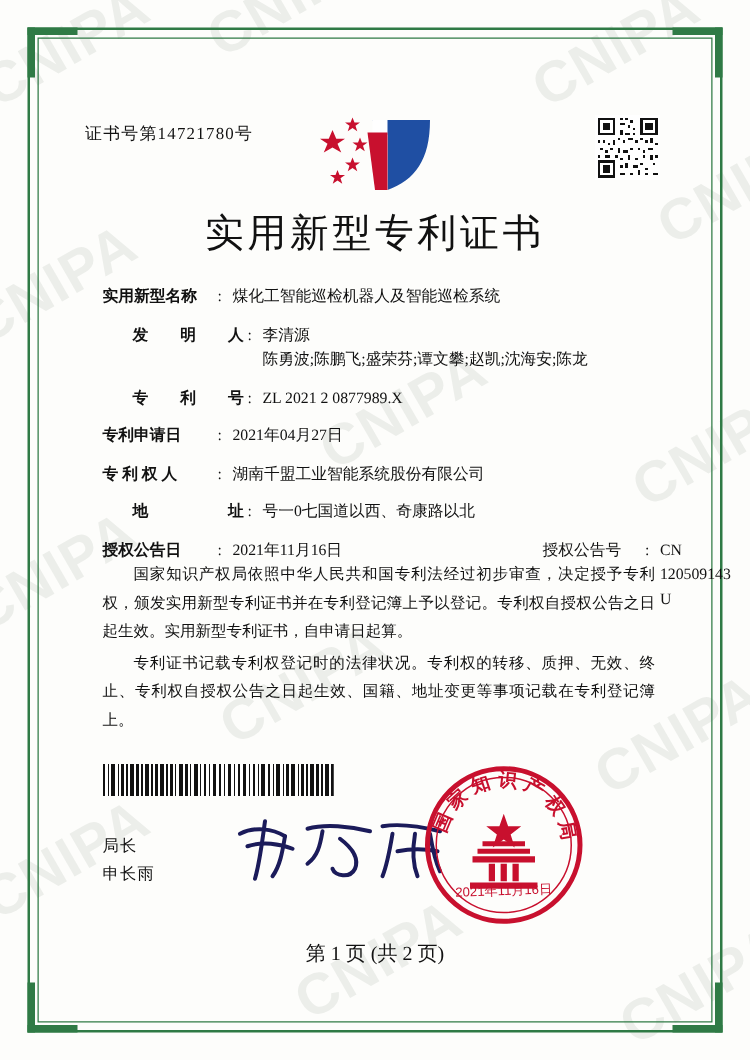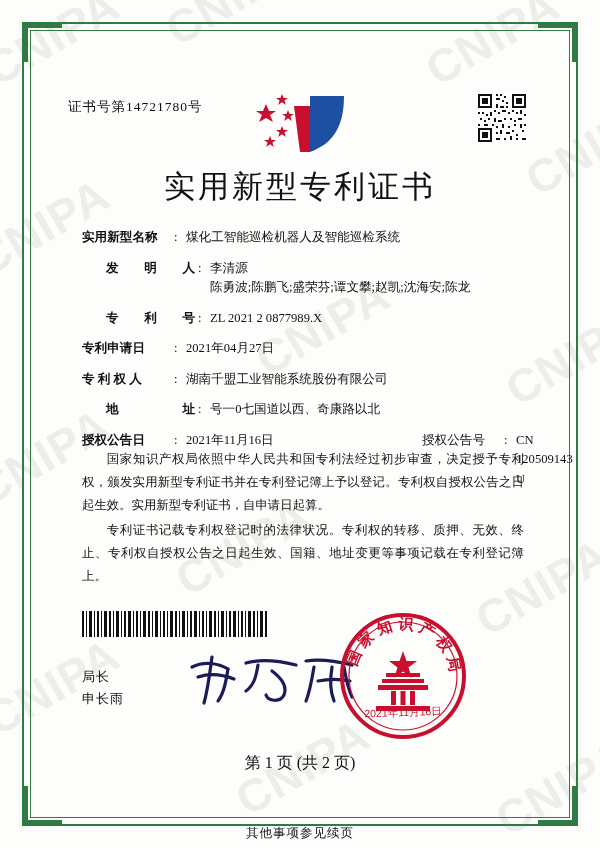--- a/index.html
+++ b/index.html
@@ -103,21 +103,21 @@
   }
   .lbl.sp{
     letter-spacing:6.5px;
     margin-left:24px;
   }
   .colon{width:12px;flex:none;}
   .val{flex:1;}
   .val .sub{display:block;}
   .row.two .val{display:flex;}
   .row.two .v1{width:236px;flex:none;}
-  .row.two .lbl2{width:82px;flex:none;white-space:nowrap;}
+  .row.two .lbl2{width:82px;flex:none;white-space:nowrap;margin-left:12px;}
   .para{
     position:absolute;
     left:36px;right:30px;top:402px;
     font-size:12.4px;
     line-height:1.85;
     color:#111;
     text-align:justify;
   }
   .para p{margin:0 0 2px 0;text-indent:2em;}
 
@@ -449,14 +449,13 @@
         <text font-size="15" font-weight="bold" fill="#c8102e" font-family="'Liberation Serif',serif" letter-spacing="5">
           <textPath href="#sealArc" startOffset="6%">国家知识产权局</textPath>
         </text>
       </svg>
     </div>
     <div class="seal-date">2021年11月16日</div>
 
     <div class="pageno">第 1 页 (共 2 页)</div>
   </div>
 
-  <div class="footer-note">其他事项参见续页</div>
 </div>
 
 </body></html>

